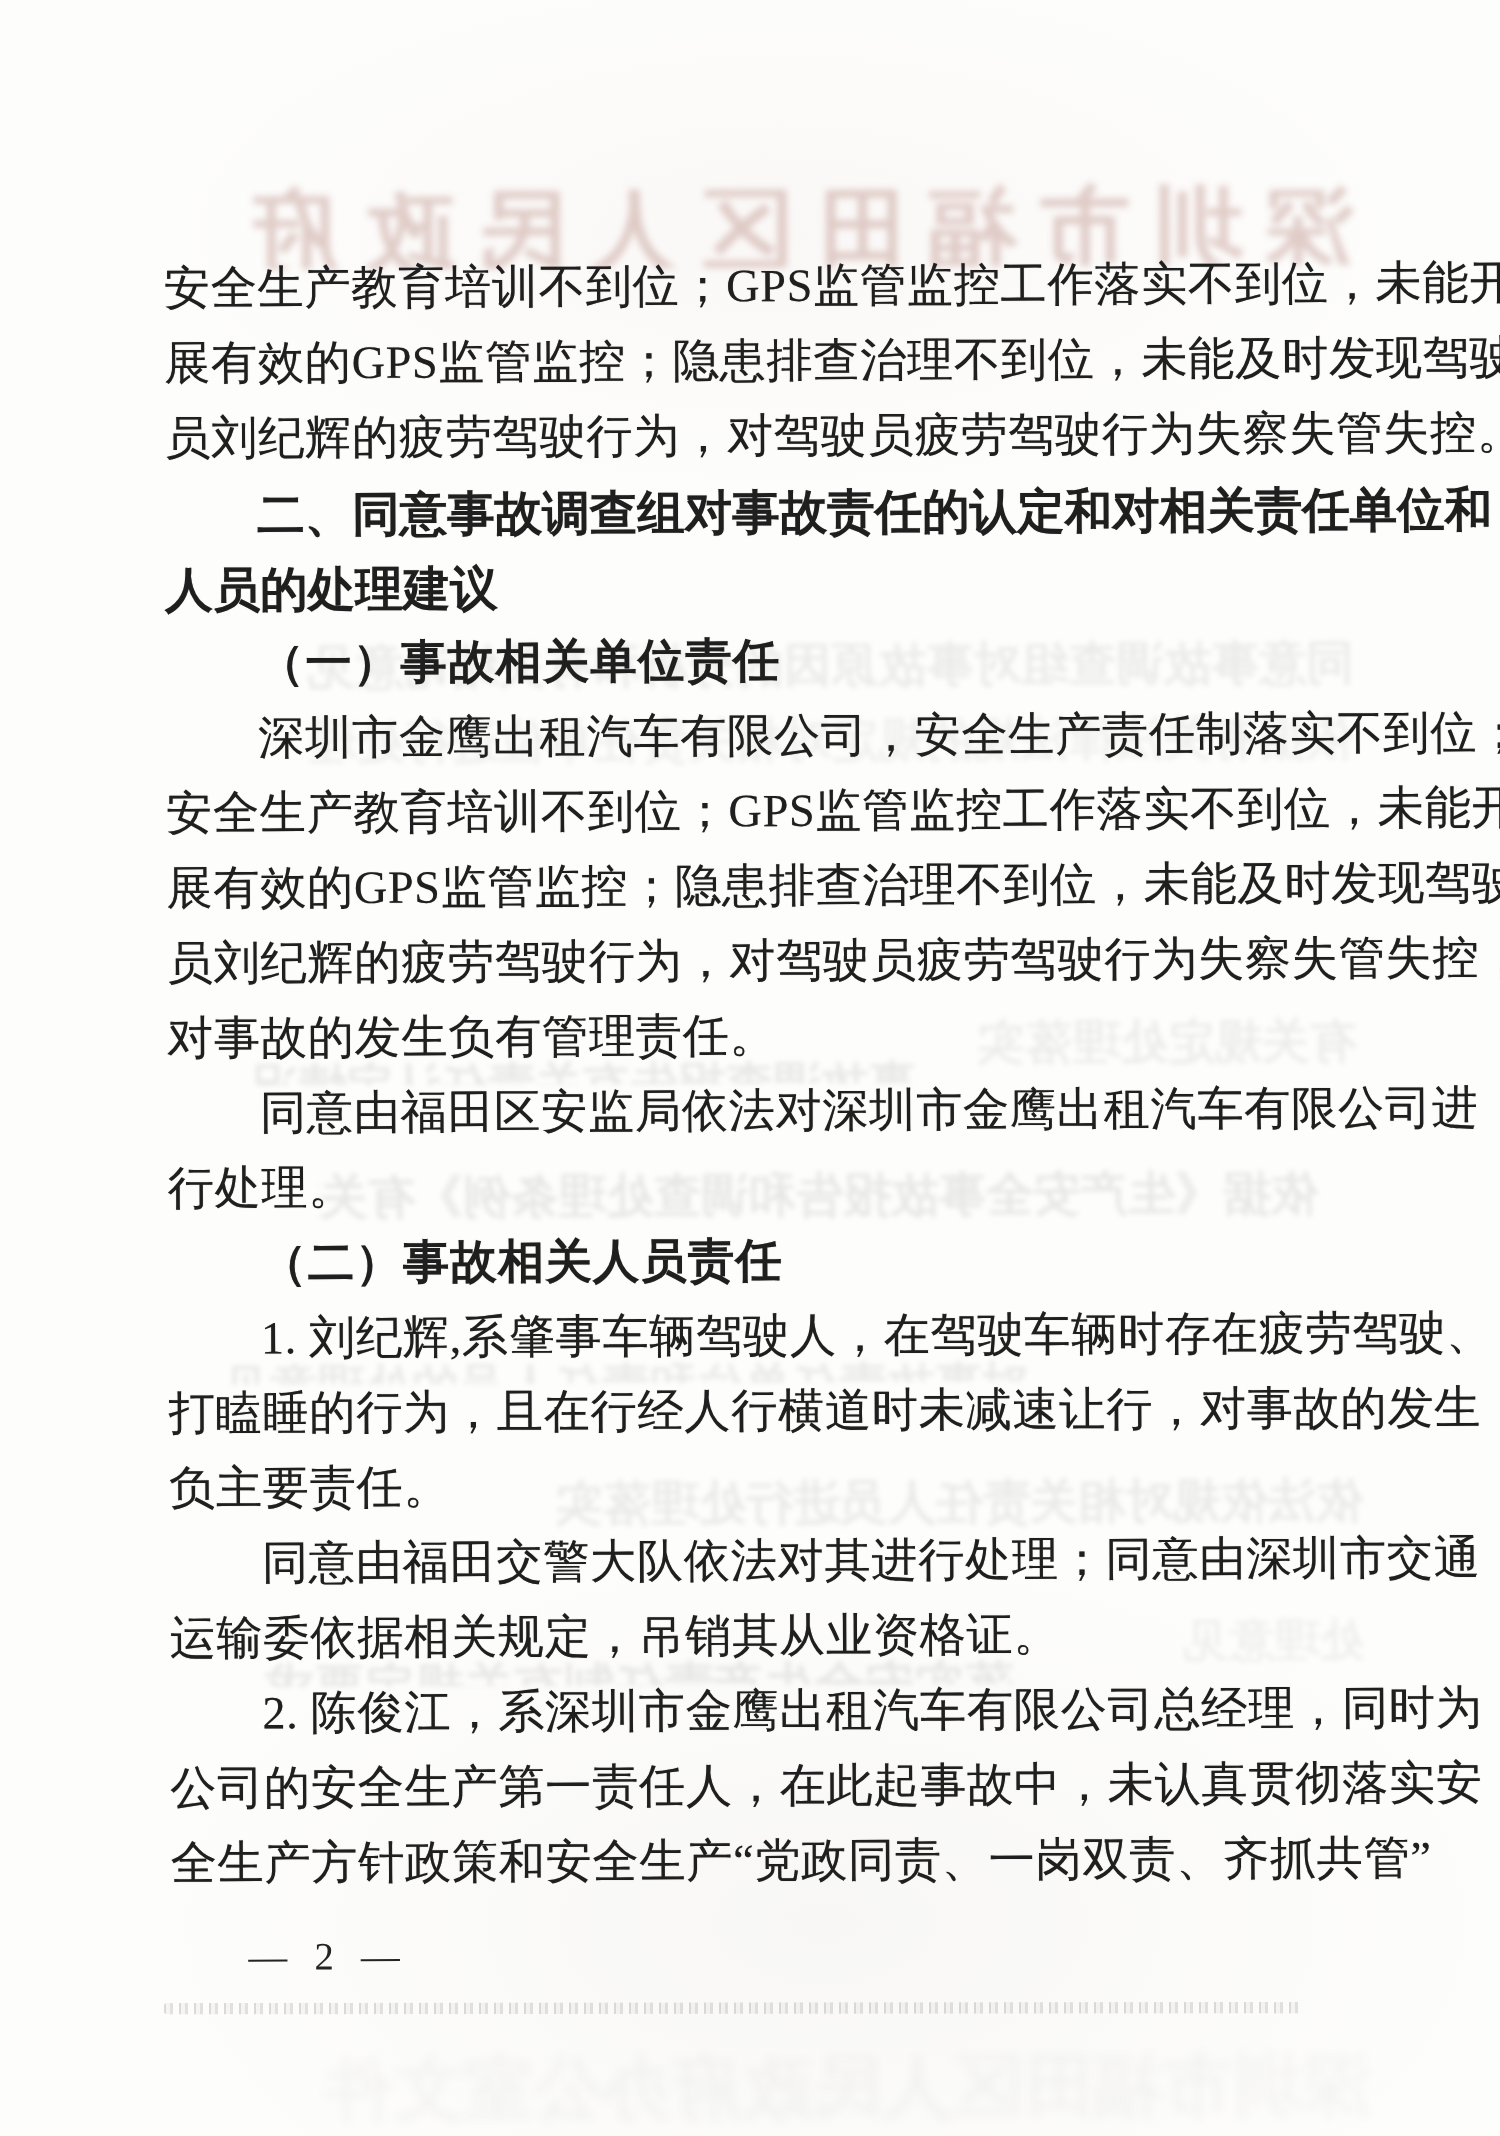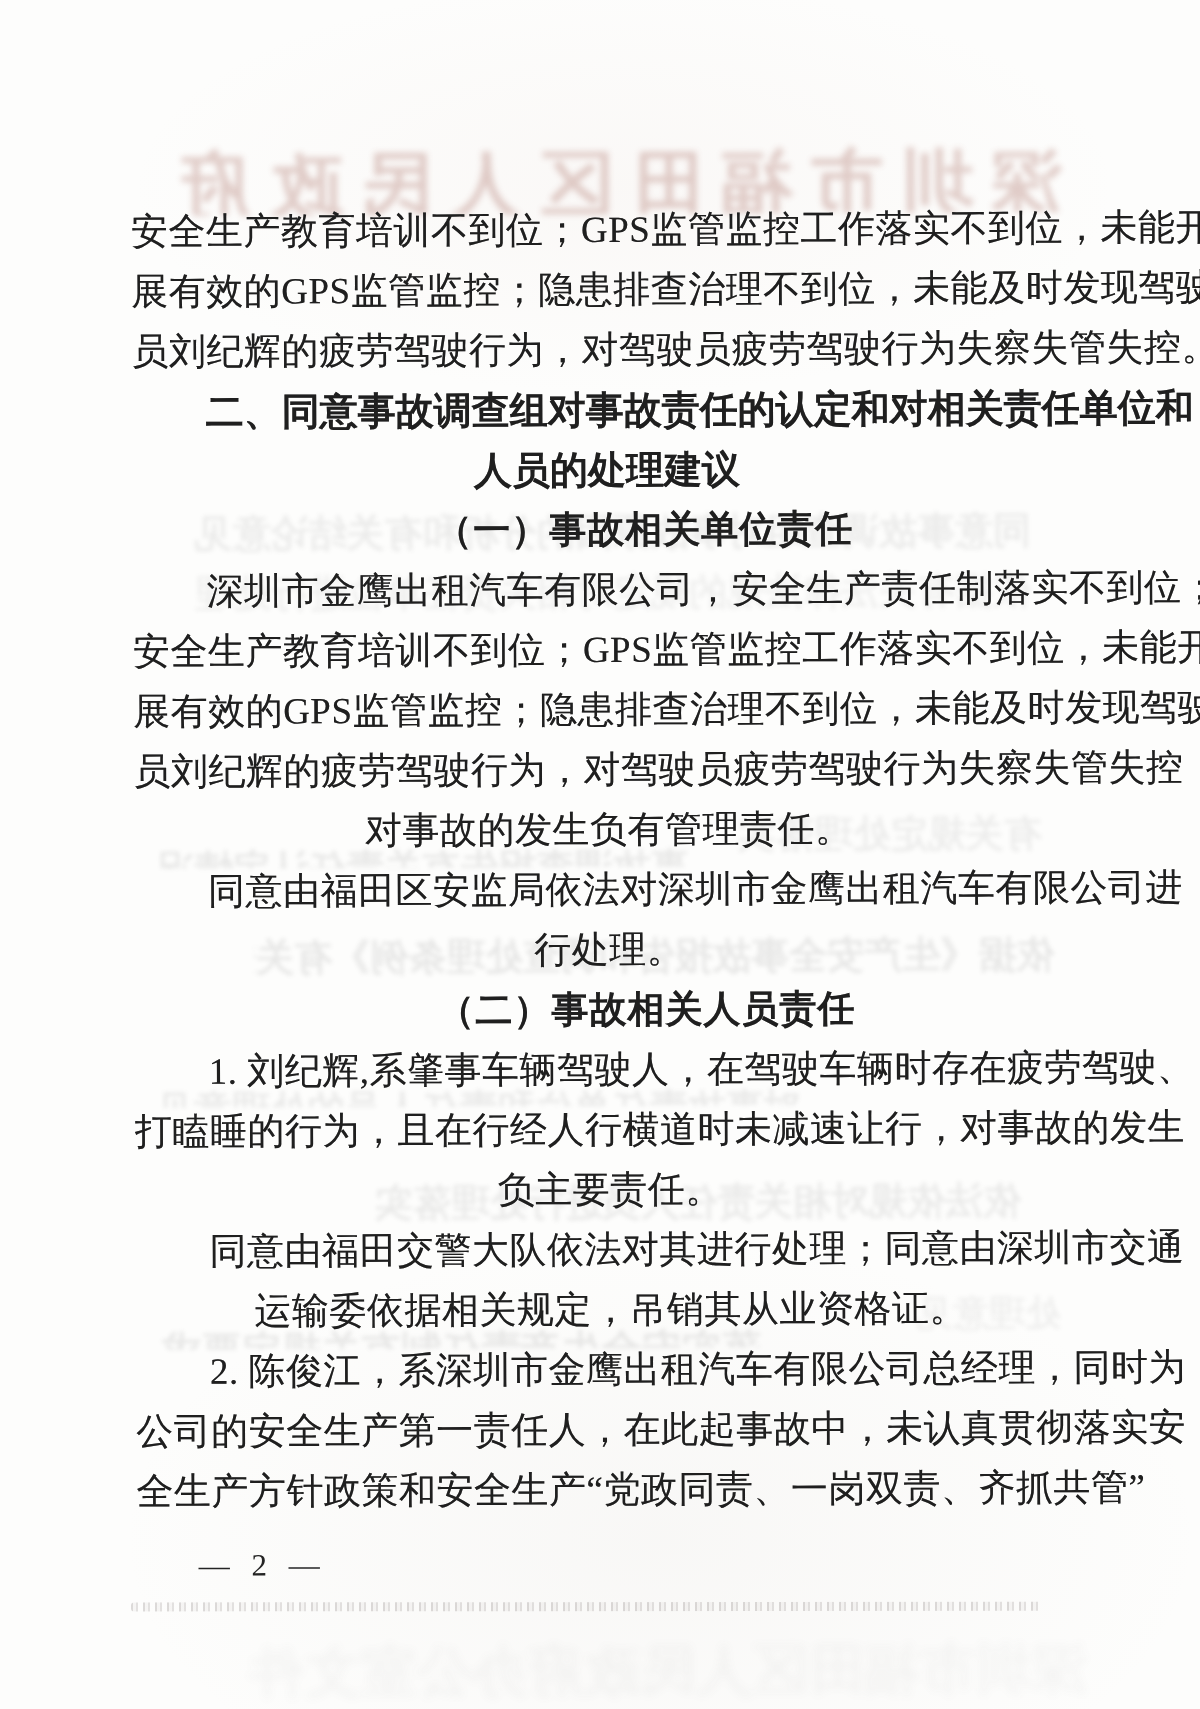--- a/index.html
+++ b/index.html
@@ -10,21 +10,20 @@
     position: relative;
     width: 1200px;
     height: 1709px;
     overflow: hidden;
     background:
       radial-gradient(ellipse 900px 500px at 55% 90%, rgba(205,198,192,.10), transparent 60%),
       radial-gradient(ellipse 760px 320px at 52% 11%, rgba(225,205,198,.10), transparent 65%),
       #fdfdfc;
     font-family: "Liberation Serif", "DejaVu Serif", serif;
     color: #1f1f1f;
-    text-align: center;
   }
   .scan {
     position: absolute;
     inset: 0;
     transform: rotate(-0.25deg);
     transform-origin: 50% 0;
   }
   
   .textblock {
     position: absolute;

